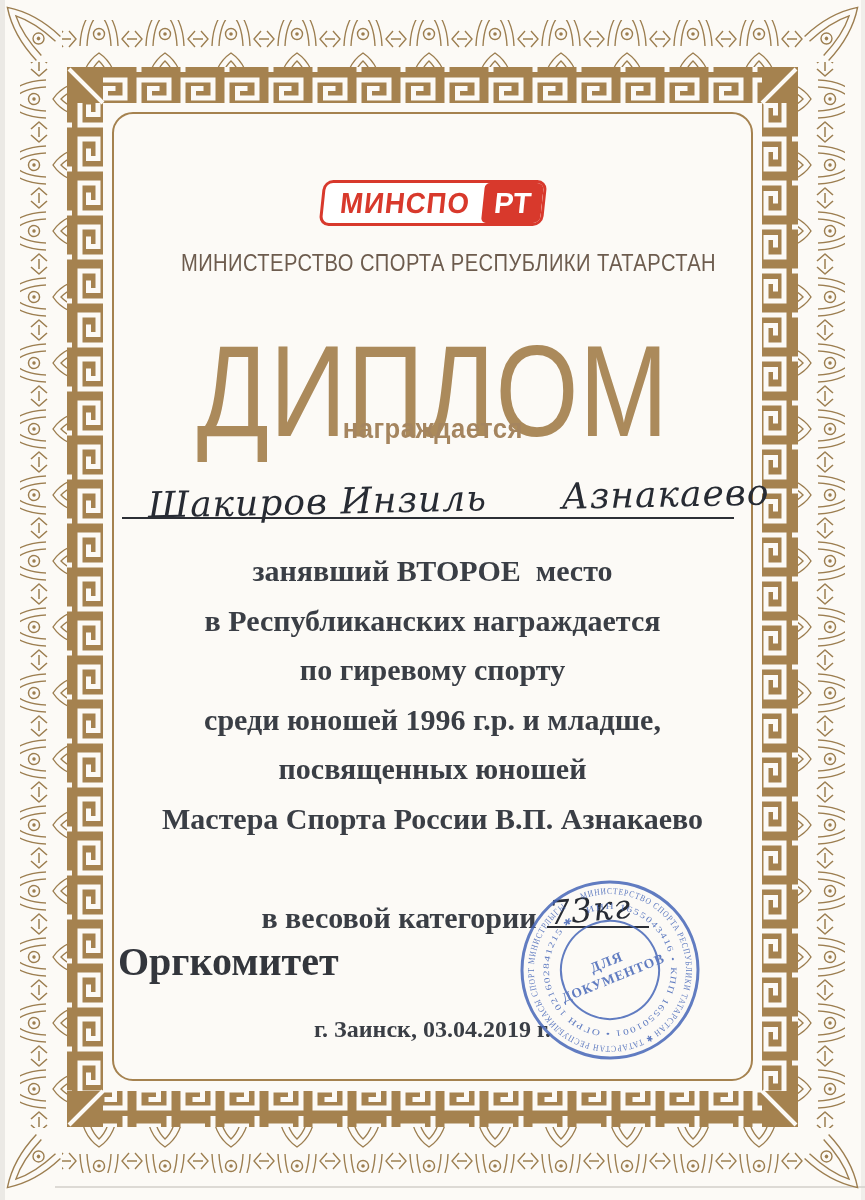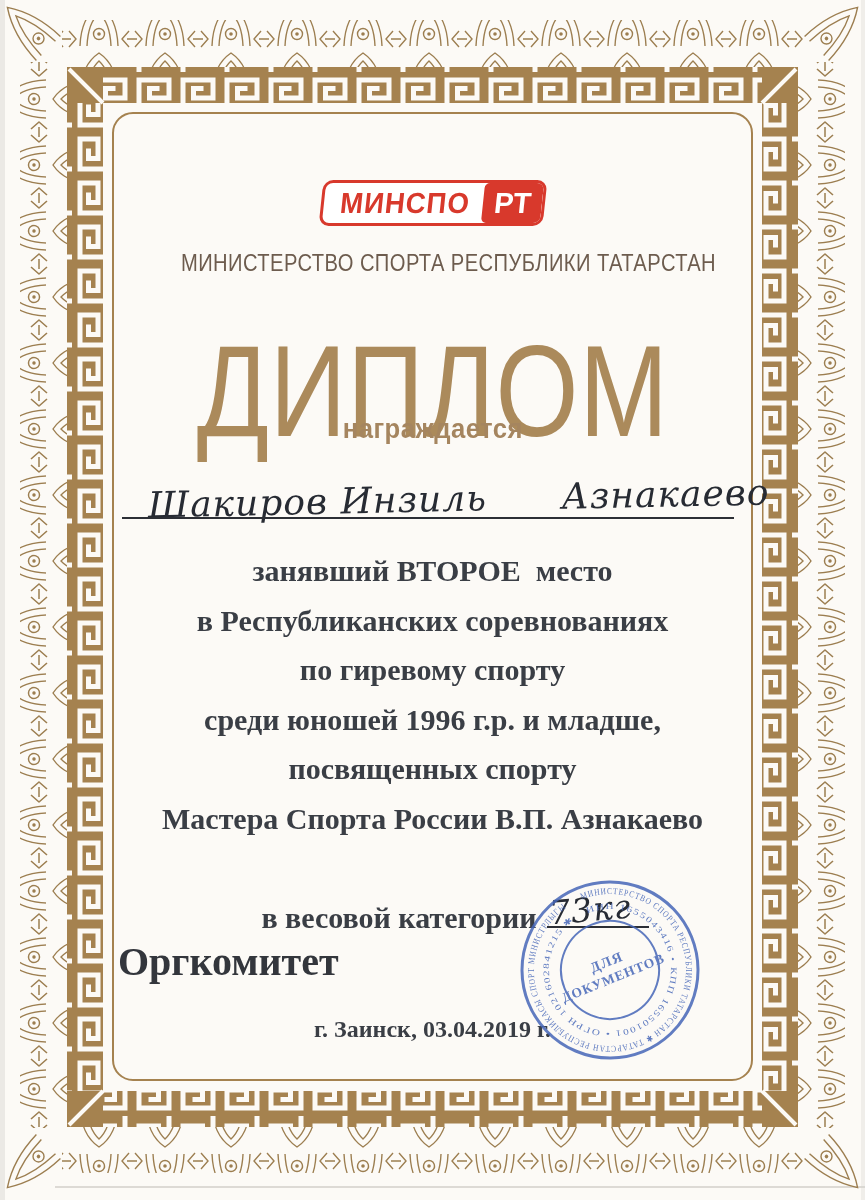--- a/index.html
+++ b/index.html
@@ -183,24 +183,24 @@
   </div>
   <div class="abs centered subtitle">
     <span>награждается</span>
   </div>
 
   <div class="abs handwriting name-script">Шакиров Инзиль      Азнакаево</div>
   <div class="abs name-rule"></div>
 
   <div class="abs body-block">
     <div class="body-line">занявший ВТОРОЕ  место</div>
-    <div class="body-line">в Республиканских соревнованиях</div>
+    <div class="body-line">в Республиканских награждается</div>
     <div class="body-line">по гиревому спорту</div>
     <div class="body-line">среди юношей 1996 г.р. и младше,</div>
-    <div class="body-line">посвященных спорту</div>
+    <div class="body-line">посвященных юношей</div>
     <div class="body-line">Мастера Спорта России В.П. Азнакаево</div>
     <div class="body-line">
       <span>в весовой категории</span><span class="weight-underline"><span class="handwriting weight-script">73кг</span></span>
     </div>
   </div>
 
   <div class="abs orgkomitet">Оргкомитет</div>
 
   <div class="abs centered place-date">г. Заинск, 03.04.2019 г.</div>
 

